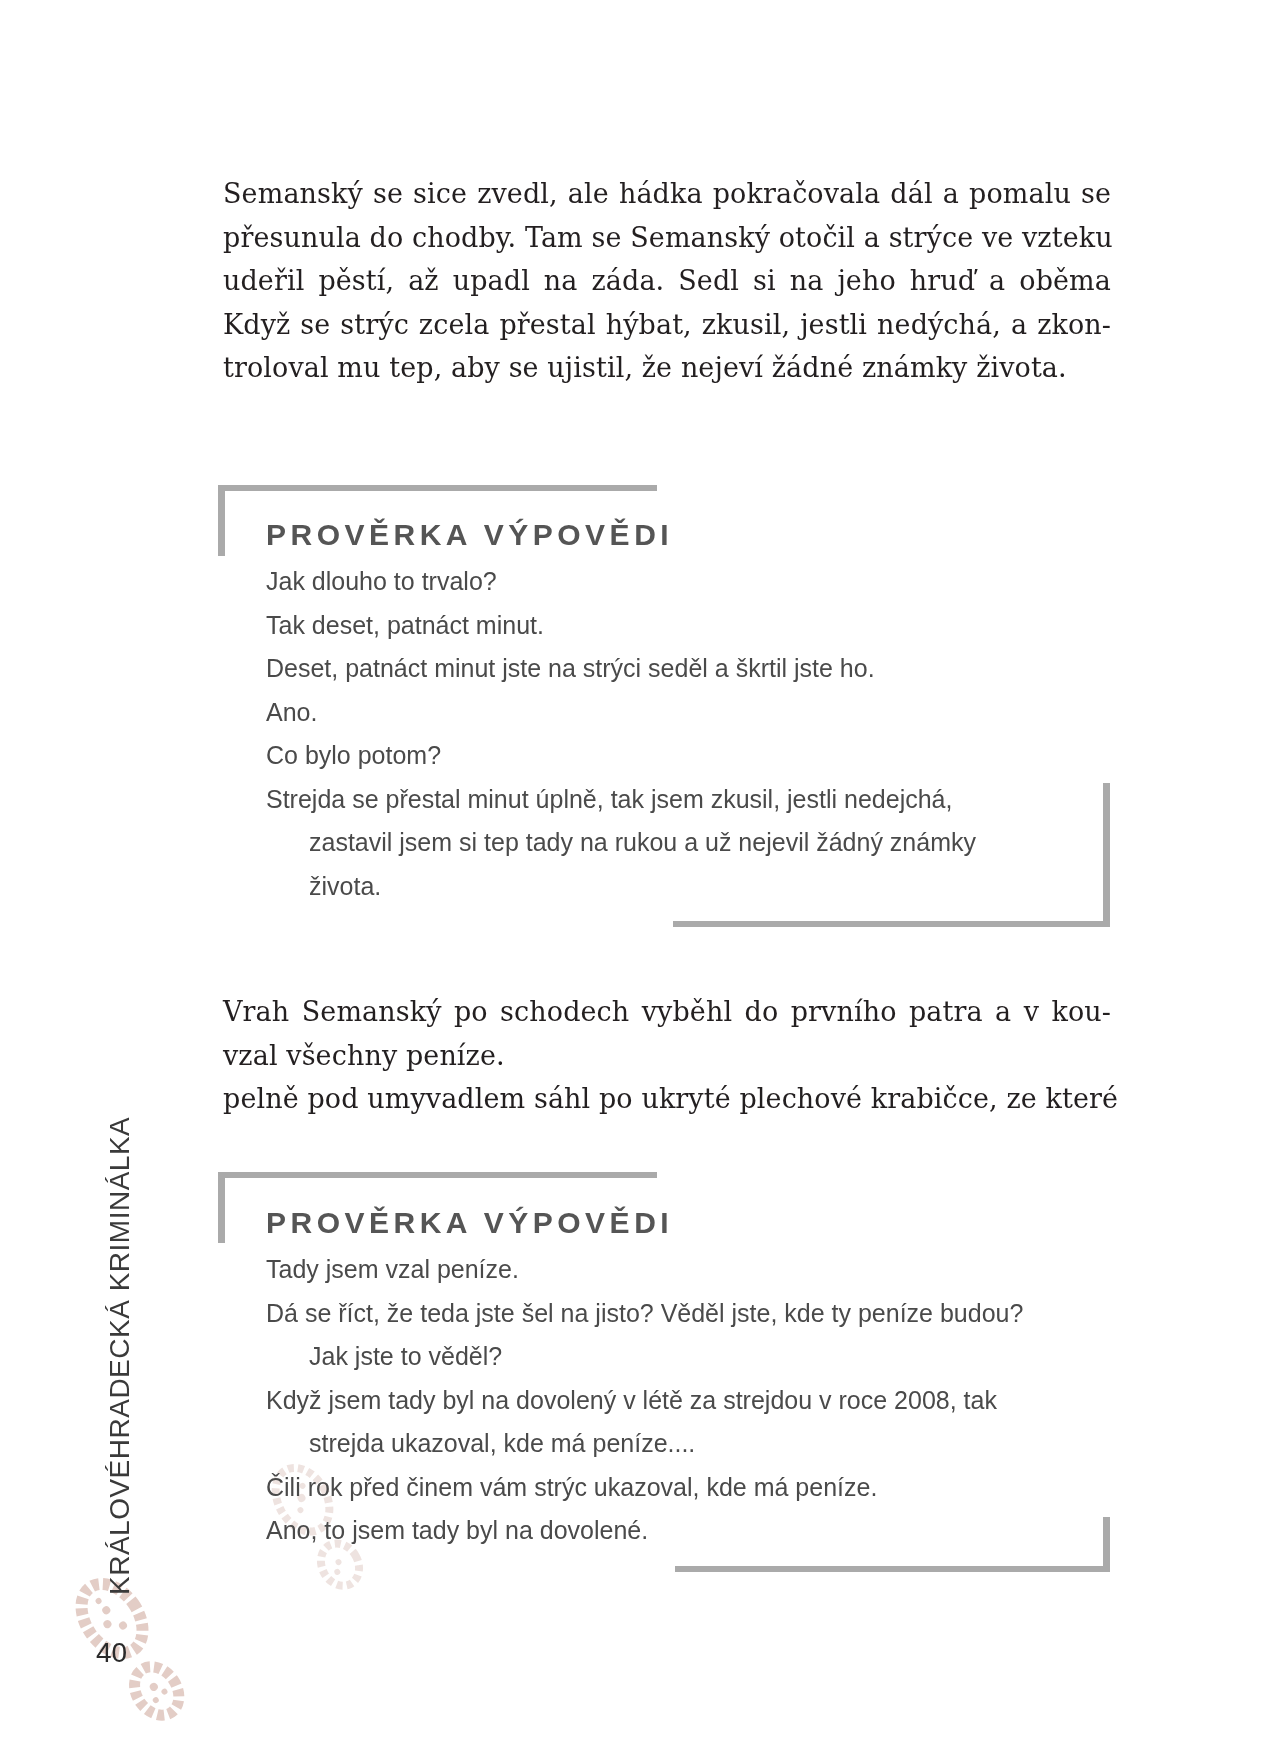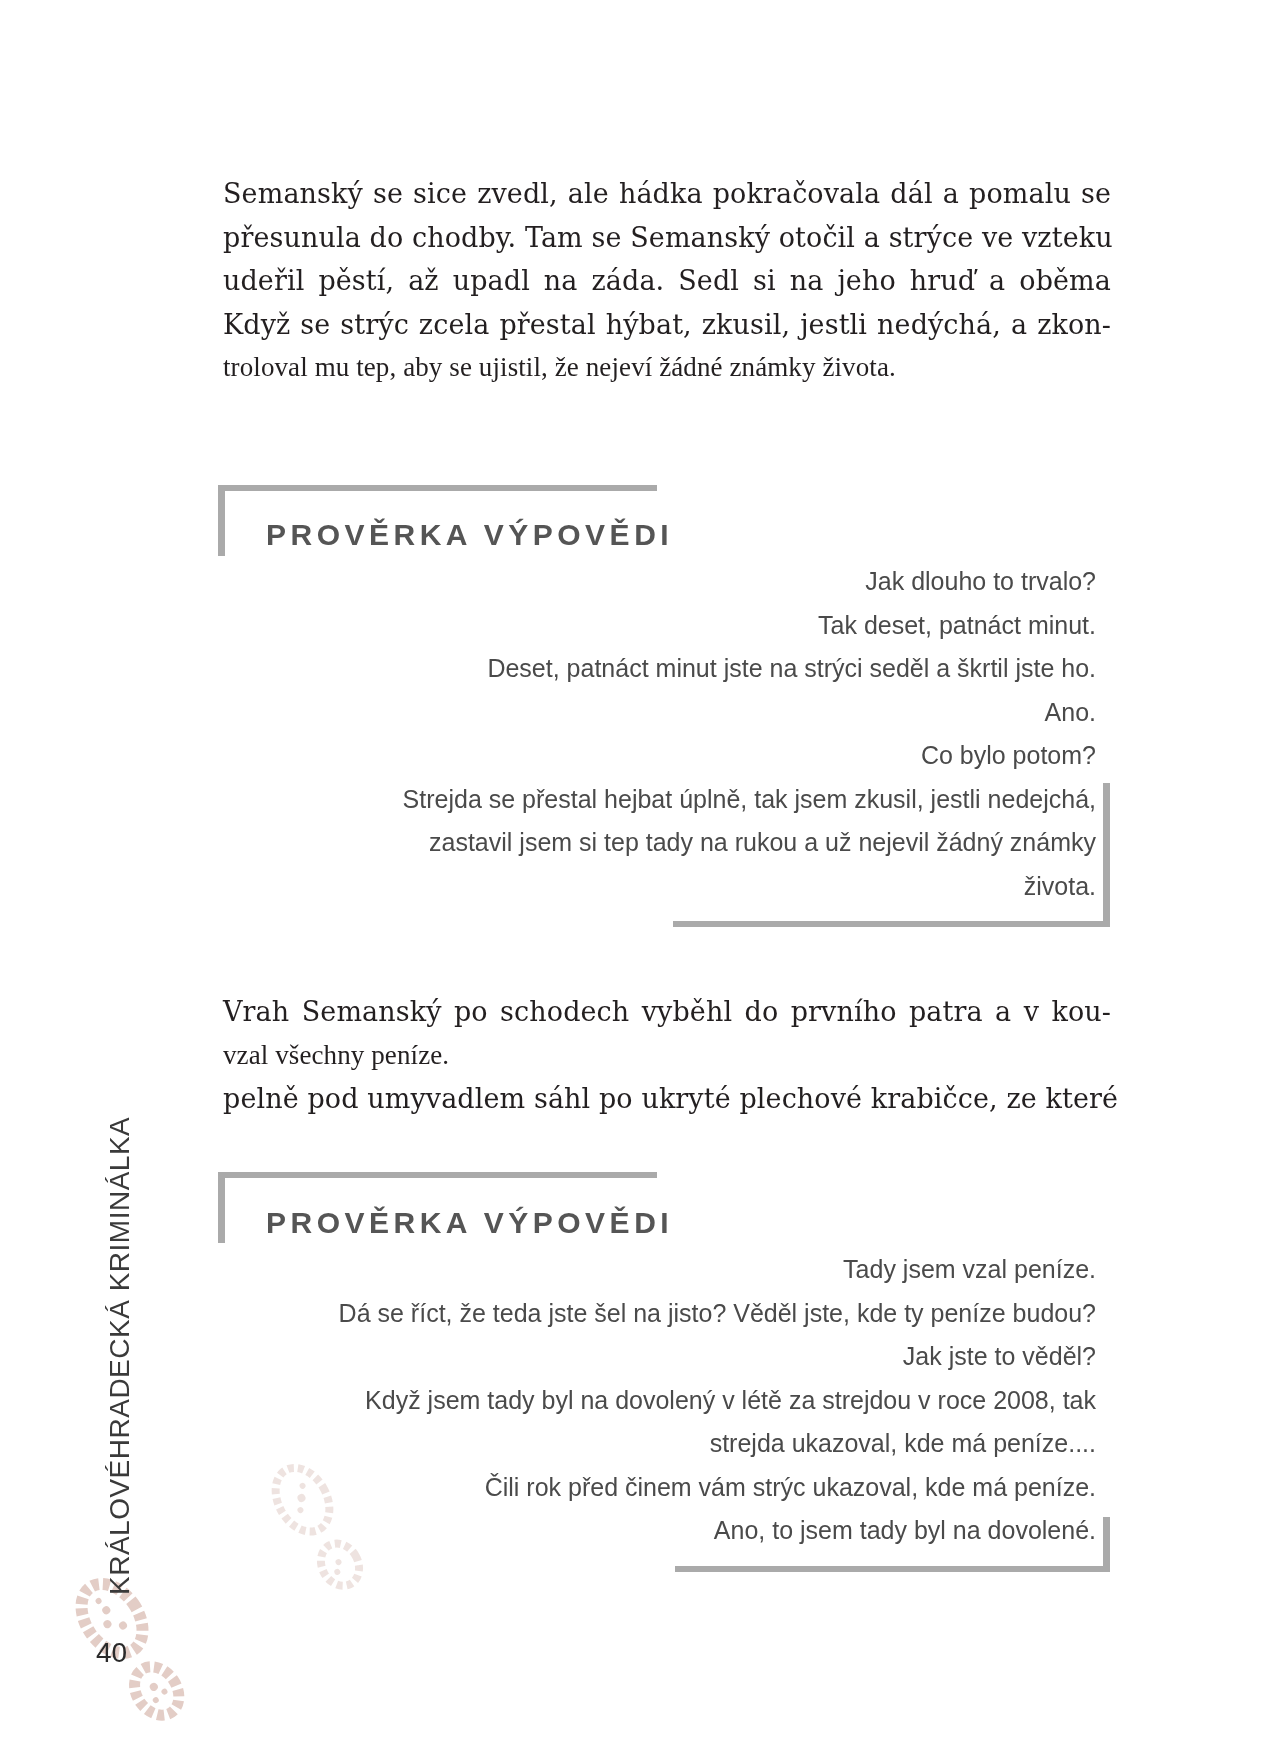--- a/index.html
+++ b/index.html
@@ -5,34 +5,34 @@
   html, body { margin:0; padding:0; background:#ffffff; }
   body { width:1280px; height:1750px; position:relative; overflow:hidden; }
   .page { position:absolute; left:0; top:0; width:1280px; height:1750px; background:#ffffff;padding-left:36px; }
   .para {
     position:absolute; left:223px; width:888px;
     font-family:"DejaVu Serif", "Liberation Serif", serif;
     font-size:27px; line-height:43.5px; color:#231f20;
     text-align:justify; letter-spacing:0.1px;
   }
   .para .ln { display:block; white-space:nowrap; text-align-last:justify; text-align:justify; }
-  .para .ln.last { text-align-last:left;font-family:Liberation Serif, serif; }
+  .para .ln.last { text-align-last:left; }
   #para1 { top:172px; }
   #para2 { top:990px; }
 
   .bar { position:absolute; background:#aaaaaa; }
   .box-heading {
     position:absolute; left:266px;
     font-family:"Liberation Sans", sans-serif; font-weight:bold;
     font-size:30px; letter-spacing:4.5px; color:#555555;
   }
   .box-lines {
     position:absolute; left:266px; width:830px;
     font-family:"Liberation Sans", sans-serif;
-    font-size:25px; line-height:43.5px; color:#4a4a4a;text-align:right;
+    font-size:25px; line-height:43.5px; color:#4a4a4a;
   }
   .box-lines .ln { display:block; white-space:nowrap; }
   .box-lines .ln.indent { padding-left:43px; }
 
   .side-title {
     position:absolute; left:104px; top:1595px;
     transform-origin:0 0; transform:rotate(-90deg);
     font-family:"Liberation Sans", sans-serif; font-size:28px; letter-spacing:0.5px;
     color:#3a3a3a; white-space:nowrap; font-weight:normal;
   }
@@ -60,21 +60,21 @@
   <div class="bar" style="left:1103px; top:783px; width:7px; height:144px;"></div>
   <div class="bar" style="left:673px; top:921px; width:437px; height:6px;"></div>
 
   <div class="box-heading" style="top:518px;">PROVĚRKA VÝPOVĚDI</div>
   <div class="box-lines" style="top:560px;">
     <span class="ln">Jak dlouho to trvalo?</span>
     <span class="ln">Tak deset, patnáct minut.</span>
     <span class="ln">Deset, patnáct minut jste na strýci seděl a škrtil jste ho.</span>
     <span class="ln">Ano.</span>
     <span class="ln">Co bylo potom?</span>
-    <span class="ln">Strejda se přestal hejbat úplně, tak jsem zkusil, jestli nedejchá,</span>
+    <span class="ln">Strejda se přestal minut úplně, tak jsem zkusil, jestli nedejchá,</span>
     <span class="ln indent">zastavil jsem si tep tady na rukou a už nejevil žádný známky</span>
     <span class="ln indent">života.</span>
   </div>
 
   <div class="para" id="para2">
     <span class="ln">Vrah Semanský po schodech vyběhl do prvního patra a v kou-</span>
     <span class="ln last">vzal všechny peníze.</span>
     <span class="ln">pelně pod umyvadlem sáhl po ukryté plechové krabičce, ze které</span>
   </div>
 

